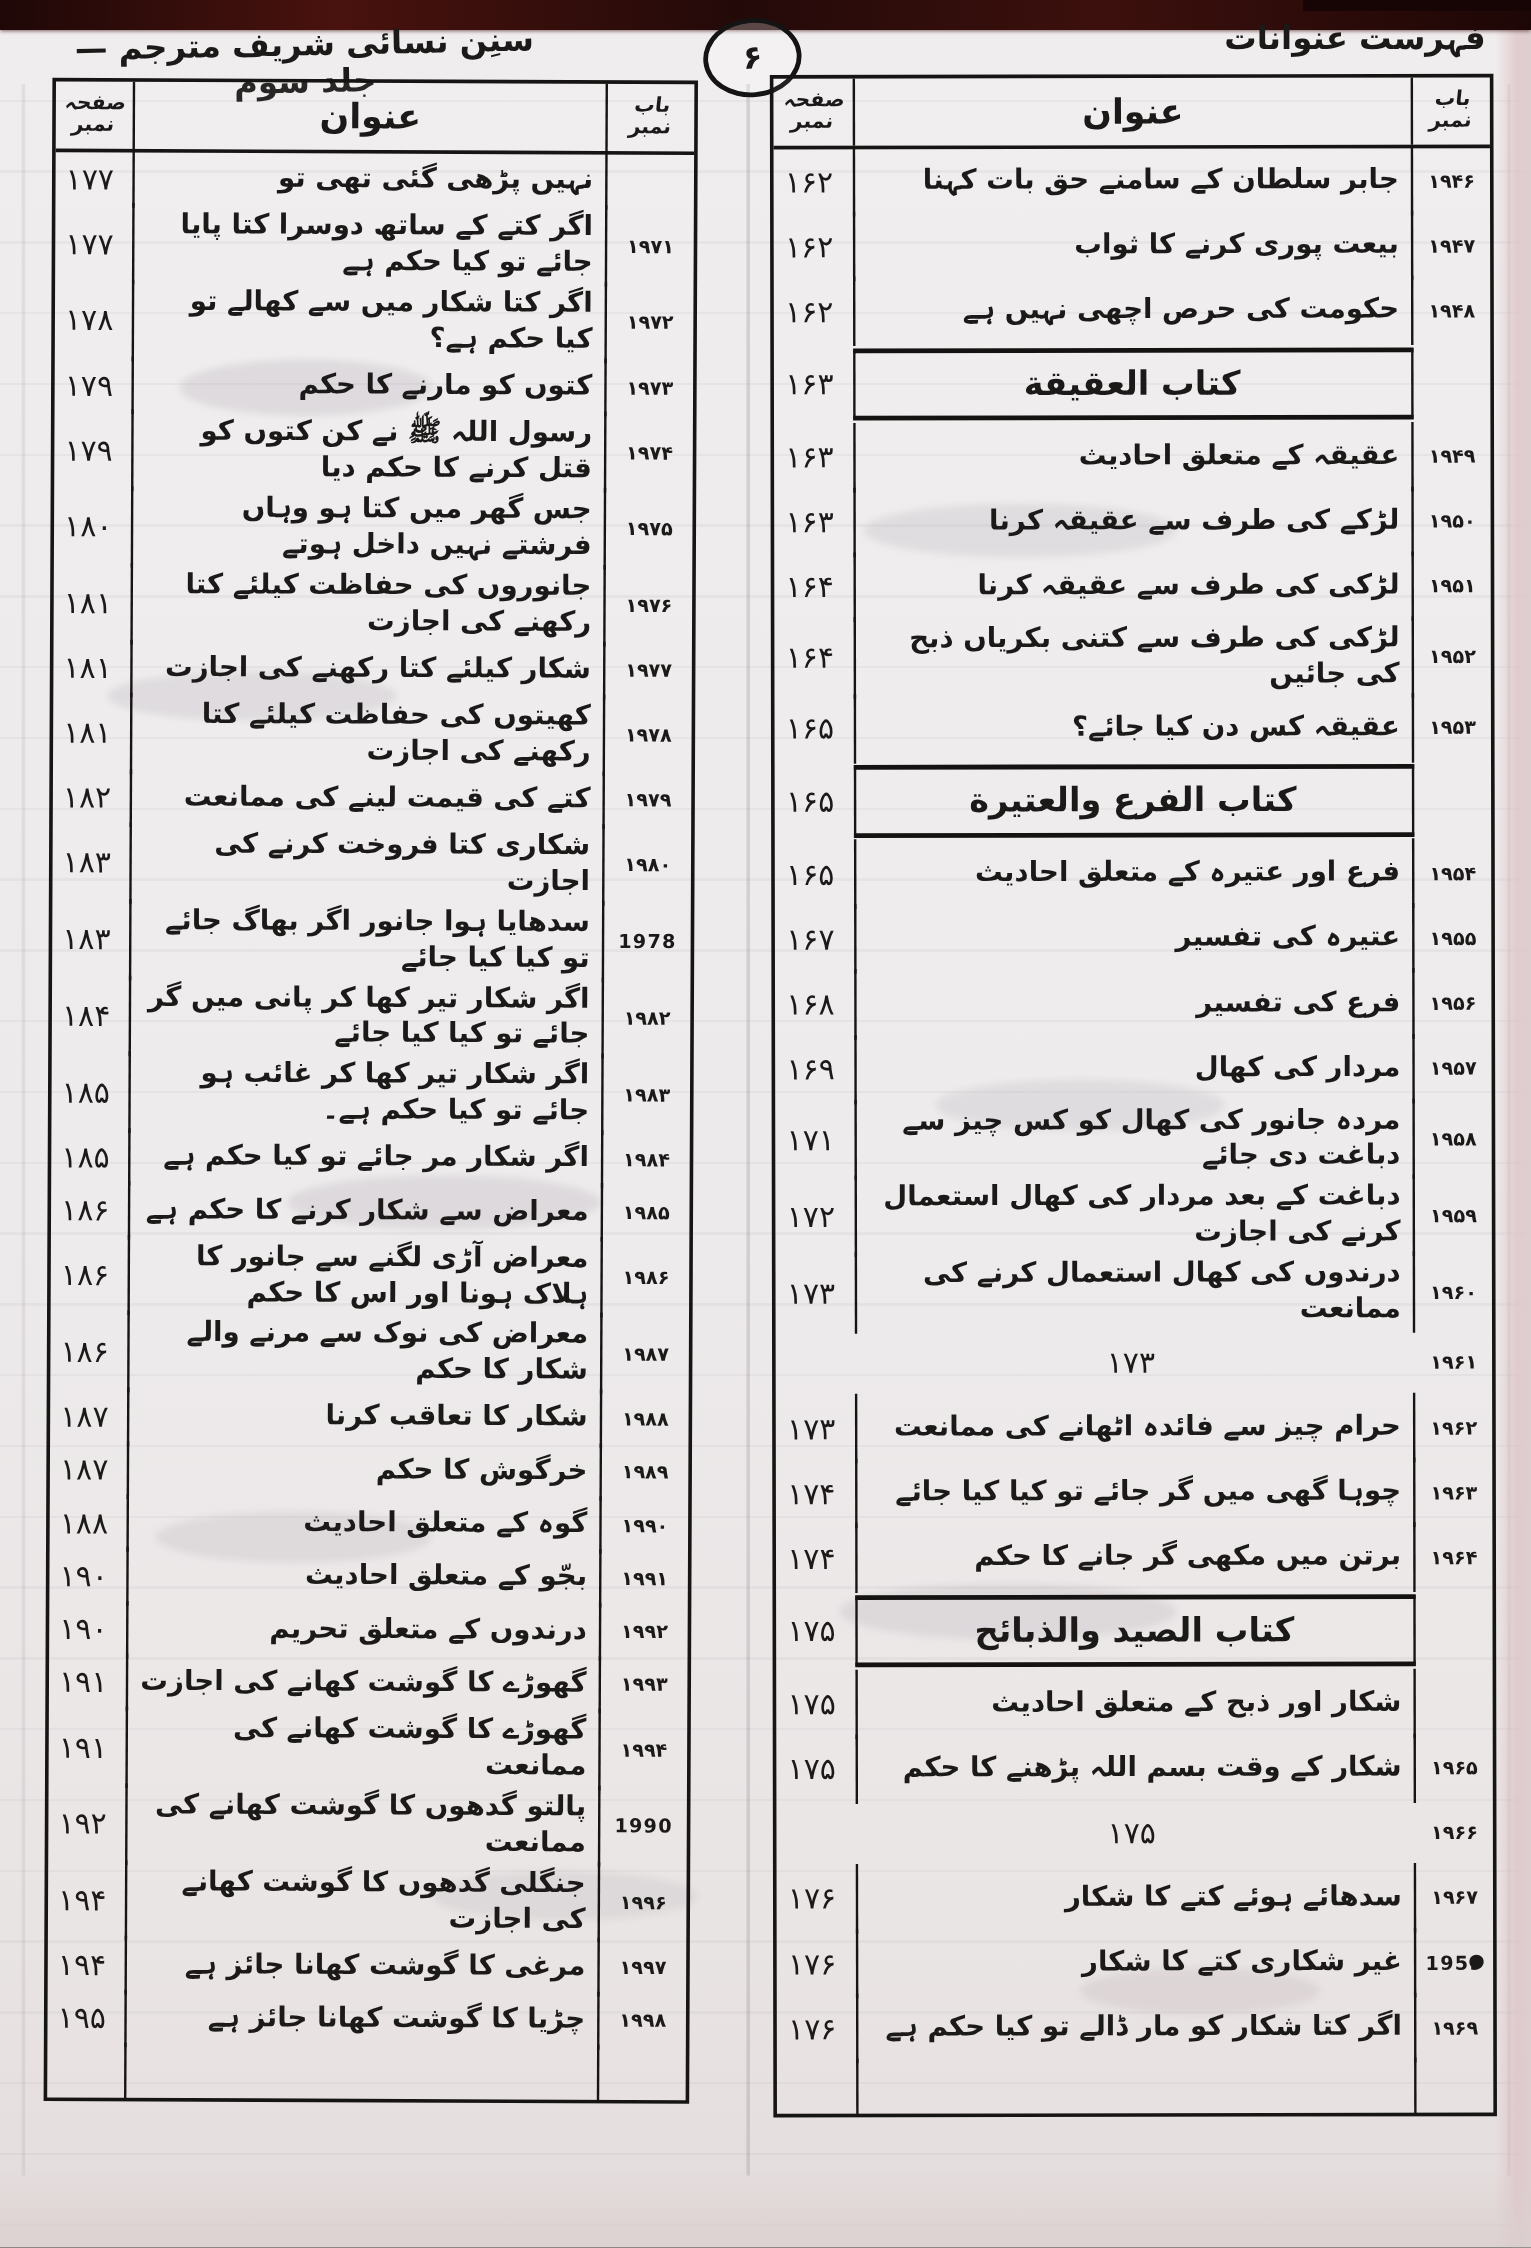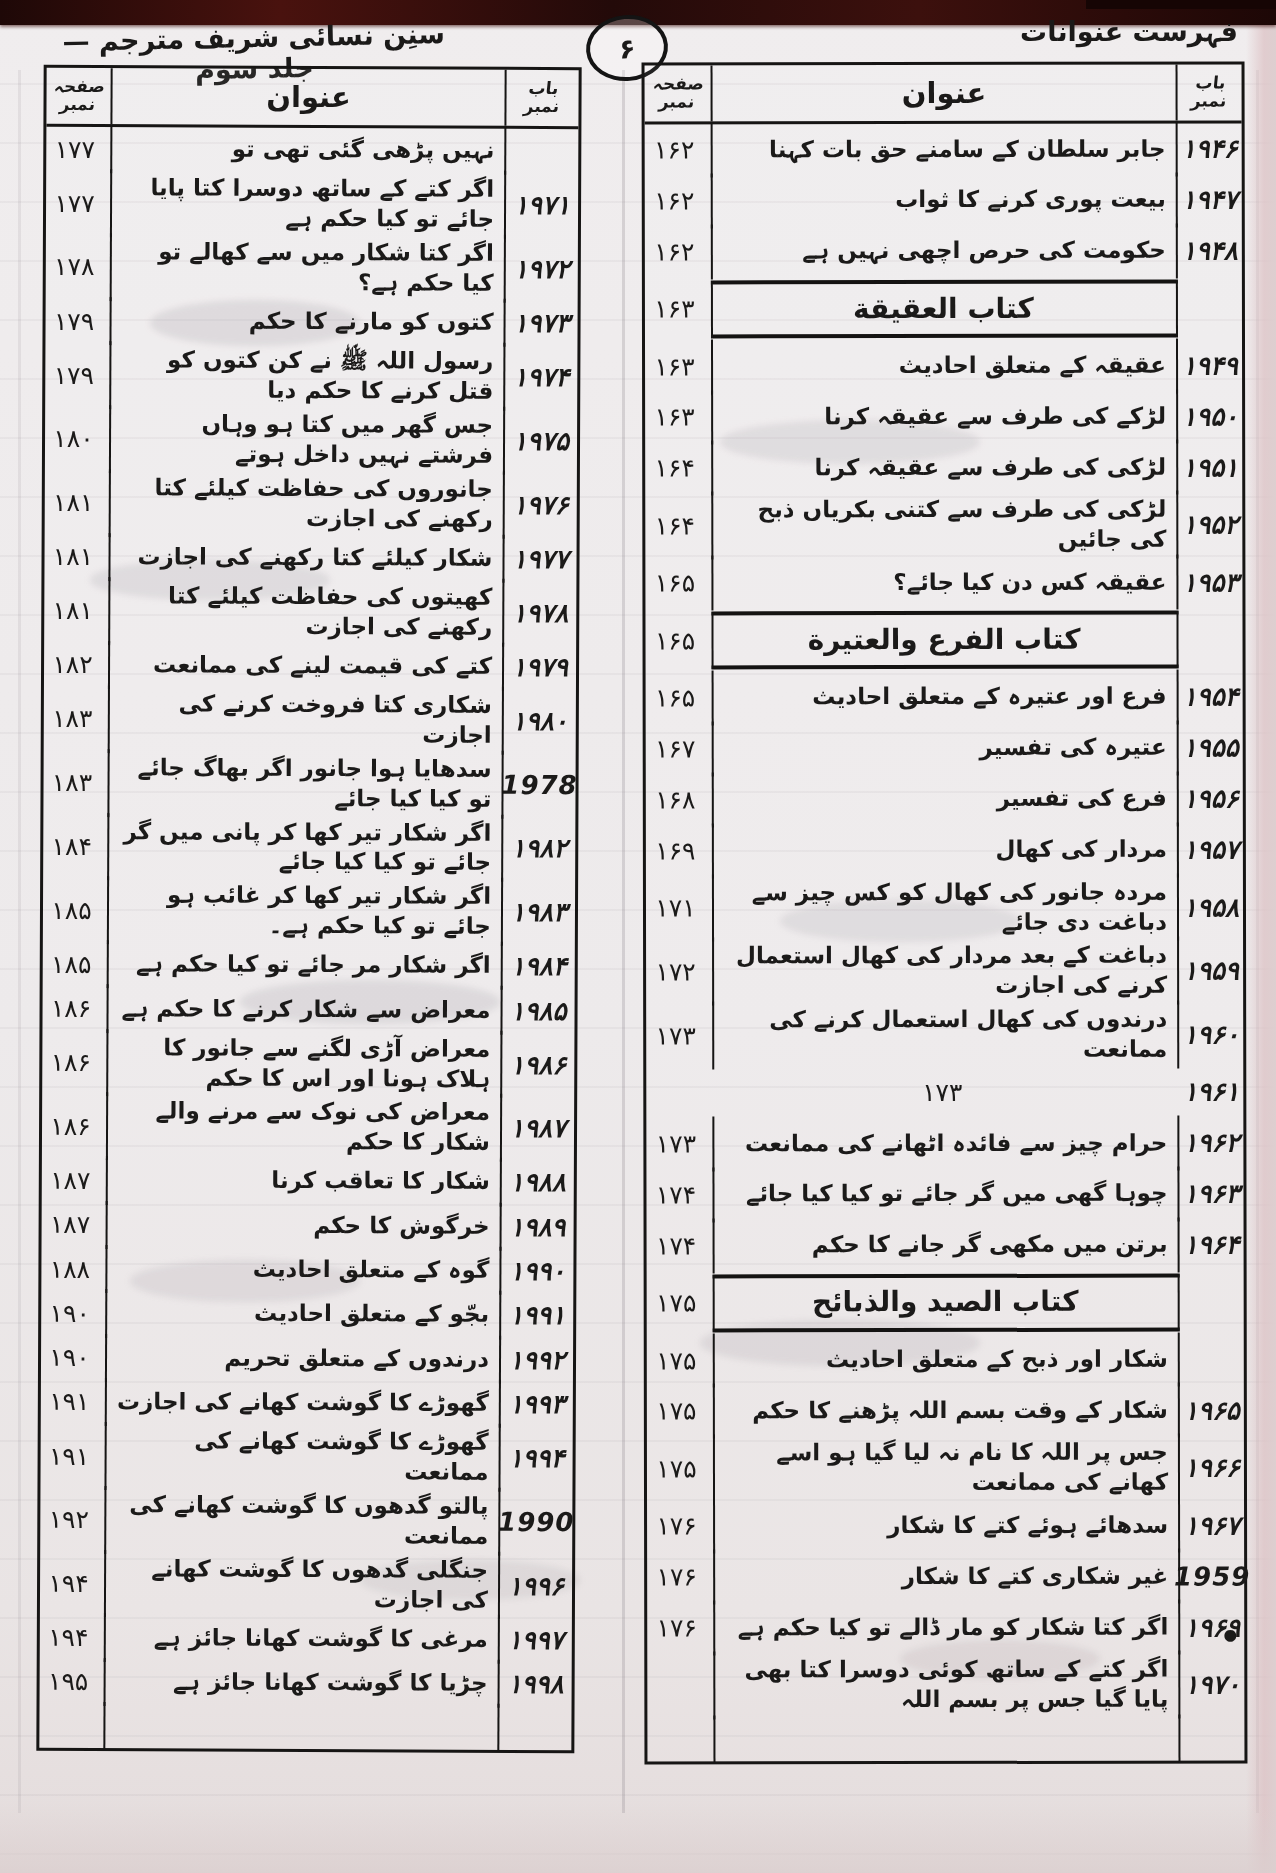--- a/index.html
+++ b/index.html
@@ -42,21 +42,21 @@
   .th{display:flex;align-items:center;justify-content:center;text-align:center;
     font-weight:bold;line-height:1.05;}
   .th.small{font-size:17px;padding:2px;transform:skewX(-6deg);}
   .th.big{font-size:29px;}
 
   .tbody{flex:1;display:flex;flex-direction:column;}
   .row{display:grid;flex:1;align-items:center;}
   .row.section{flex:1.25;}
   .row.filler{flex:0 0 44px;}
   .cell{height:100%;display:flex;align-items:center;}
-  .cell-bab{justify-content:center;font-weight:bold;font-size:26px;letter-spacing:1px;font-style:italic;}
+  .cell-bab{justify-content:center;font-weight:bold;font-size:16px;letter-spacing:1px;}
   .cell-title{border-left:2px solid #161514;border-right:2px solid #161514;
     padding:2px 10px 2px 8px;font-weight:bold;font-size:23px;line-height:1.3;
     justify-content:flex-start;text-align:right;}
   .section .cell-title{justify-content:center;text-align:center;font-size:28px;
     border-top:4px solid #141312;border-bottom:4px solid #141312;align-self:center;height:72%;}
   .cell-page{justify-content:center;font-weight:normal;font-size:25px;letter-spacing:7px;
     text-indent:7px;}
   .ink-dot{position:absolute;right:3px;top:1572px;font-size:34px;line-height:0;font-weight:bold;}
 </style>
 </head>
@@ -369,43 +369,37 @@
           <div class="cell cell-title">شکار اور ذبح کے متعلق احادیث</div>
           <div class="cell cell-page">۱۷۵</div>
         </div>
         <div class="row">
           <div class="cell cell-bab">۱۹۶۵</div>
           <div class="cell cell-title">شکار کے وقت بسم اللہ پڑھنے کا حکم</div>
           <div class="cell cell-page">۱۷۵</div>
         </div>
         <div class="row">
           <div class="cell cell-bab">۱۹۶۶</div>
-          <div class="cell cell-title">جس پر اللہ کا نام نہ لیا گیا ہو اسے کھانے کی ممانعت</div>
           <div class="cell cell-page">۱۷۵</div>
         </div>
         <div class="row">
           <div class="cell cell-bab">۱۹۶۷</div>
           <div class="cell cell-title">سدھائے ہوئے کتے کا شکار</div>
           <div class="cell cell-page">۱۷۶</div>
         </div>
         <div class="row">
           <div class="cell cell-bab">1959</div>
           <div class="cell cell-title">غیر شکاری کتے کا شکار</div>
           <div class="cell cell-page">۱۷۶</div>
         </div>
         <div class="row">
           <div class="cell cell-bab">۱۹۶۹</div>
           <div class="cell cell-title">اگر کتا شکار کو مار ڈالے تو کیا حکم ہے</div>
           <div class="cell cell-page">۱۷۶</div>
         </div>
-        <div class="row">
-          <div class="cell cell-bab">۱۹۷۰</div>
-          <div class="cell cell-title">اگر کتے کے ساتھ کوئی دوسرا کتا بھی پایا گیا جس پر بسم اللہ</div>
-          <div class="cell cell-page"></div>
-        </div>
         <div class="row filler">
           <div class="cell cell-bab"></div>
           <div class="cell cell-title"></div>
           <div class="cell cell-page"></div>
         </div>
       </div>
     <div class="ink-dot">•</div>
   </div>
 
 </div>

